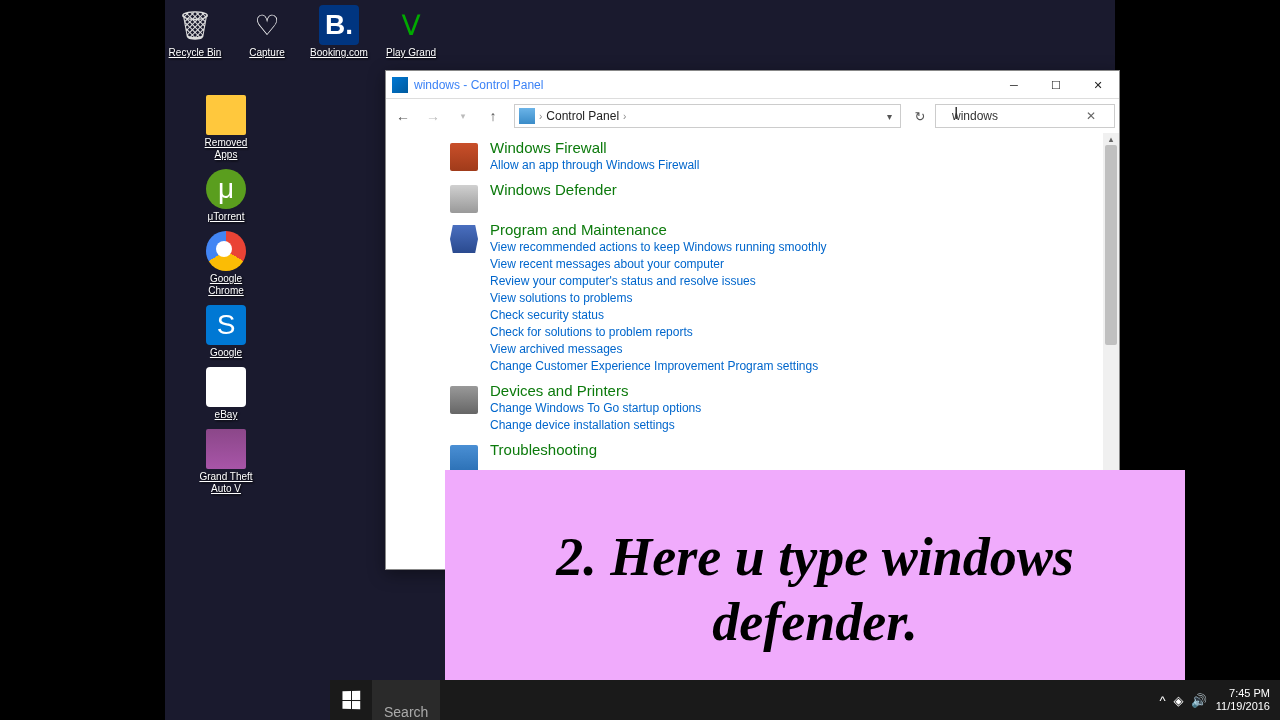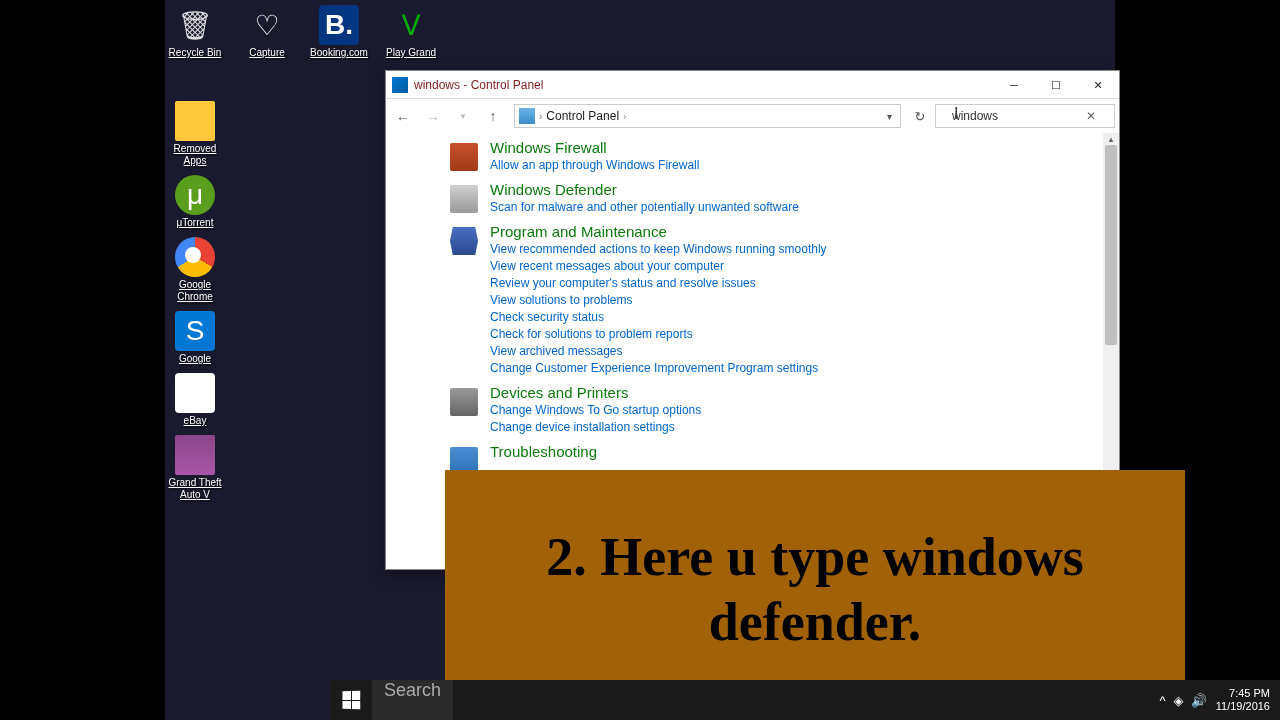--- a/index.html
+++ b/index.html
@@ -18,21 +18,21 @@
 .ico-utorrent { background: #5a9e1e; border-radius: 50%; width: 36px; height: 36px; color: #fff; font-size: 20px; }
 .ico-chrome { background: conic-gradient(#ea4335 0 120deg, #fbbc05 120deg 240deg, #4285f4 240deg 360deg); border-radius: 50%; width: 36px; height: 36px; position: relative; }
 .ico-chrome::after { content: ''; position: absolute; width: 16px; height: 16px; background: #fff; border-radius: 50%; top: 10px; left: 10px; }
 .ico-skype { background: #0078d4; border-radius: 4px; width: 36px; height: 36px; color: #fff; }
 .ico-ebay { background: #fff; border-radius: 4px; width: 36px; height: 36px; color: #0078d4; }
 .ico-winrar { background: linear-gradient(#8b4789,#a855a8); width: 36px; height: 26px; border-radius: 2px; }
 
 .window { position: absolute; left: 220px; top: 70px; width: 735px; height: 500px; background: #fff; border: 1px solid #888; box-shadow: 0 4px 16px rgba(0,0,0,0.4); }
 .titlebar { height: 28px; background: #fff; border-bottom: 1px solid #ddd; display: flex; align-items: center; padding-left: 6px; }
 .titlebar .ticon { width: 16px; height: 16px; background: linear-gradient(135deg,#0078d4,#005a9e); margin-right: 6px; }
-.titlebar .ttitle { font-size: 12px; color: #7f1d1d; flex: 1; }
+.titlebar .ttitle { font-size: 12px; color: #3b82f6; flex: 1; }
 .titlebar .wbtns { display: flex; height: 100%; }
 .titlebar .wbtn { width: 42px; height: 28px; display: flex; align-items: center; justify-content: center; color: #222; font-size: 11px; cursor: pointer; }
 
 .navbar { height: 34px; display: flex; align-items: center; padding: 0 4px; gap: 4px; }
 .navbar .navbtn { width: 26px; height: 26px; display: flex; align-items: center; justify-content: center; color: #555; cursor: pointer; border-radius: 2px; font-size: 14px; }
 .navbar .navbtn.disabled { color: #bbb; }
 .navbar .addrbar { flex: 1; height: 24px; border: 1px solid #ccc; display: flex; align-items: center; padding: 0 4px; gap: 4px; margin: 0 4px; }
 .navbar .addrbar .addricon { width: 16px; height: 16px; background: linear-gradient(#6bb4e8,#3a8cc8); }
 .navbar .addrbar .crumb { font-size: 12px; color: #222; }
 .navbar .addrbar .sep { color: #888; font-size: 10px; }
@@ -56,30 +56,30 @@
 .ricon.generic { background: linear-gradient(#bbb,#888); }
 .result-group .rbody { display: flex; flex-direction: column; gap: 1px; }
 .result-group .rtitle { font-size: 15px; color: #0c7a0c; cursor: pointer; }
 .result-group .rlink { font-size: 12px; color: #0066cc; cursor: pointer; line-height: 16px; }
 .scrollbar { position: absolute; right: 0; top: 0; width: 16px; height: 100%; background: #f0f0f0; }
 .scrollbar .thumb { position: absolute; top: 12px; width: 12px; left: 2px; height: 200px; background: #c0c0c0; border-radius: 2px; }
 .scrollbar .arrow { width: 16px; height: 12px; color: #666; text-align: center; font-size: 9px; line-height: 12px; position: absolute; }
 .scrollbar .arrow.up { top: 0; }
 .scrollbar .arrow.down { bottom: 0; }
 
-.annotation { position: absolute; left: 280px; bottom: 10px; width: 740px; height: 240px; background: #a16207; padding: 20px 40px; display: flex; align-items: center; justify-content: center; text-align: center; }
+.annotation { position: absolute; left: 280px; bottom: 10px; width: 740px; height: 240px; background: #f0abfc; padding: 20px 40px; display: flex; align-items: center; justify-content: center; text-align: center; font-style: italic; }
 .annotation .text { font-family: 'Comic Sans MS', cursive; font-size: 54px; font-weight: bold; color: #000; line-height: 1.2; }
 
 .bg-text { position: absolute; right: 120px; top: 280px; color: #fff; font-size: 48px; font-family: Georgia, serif; line-height: 1.3; opacity: 0.9; }
 
 .taskbar { position: absolute; left: 165px; bottom: 0; width: 950px; height: 40px; background: #1a1a1a; display: flex; align-items: center; }
 .taskbar .start { width: 42px; height: 40px; display: flex; align-items: center; justify-content: center; cursor: pointer; }
 .winlogo { width: 18px; height: 18px; display: grid; grid-template-columns: 1fr 1fr; grid-template-rows: 1fr 1fr; gap: 1px; transform: perspective(40px) rotateY(-10deg); }
 .winlogo div { background: #fff; }
-.taskbar .search { height: 40px; background: #2a2a2a; display: flex; align-items: flex-start; padding: 0 12px; color: #aaa; font-size: 18px; gap: 10px; }
+.taskbar .search { height: 40px; background: #2a2a2a; display: flex; align-items: flex-end; padding: 0 12px; color: #aaa; font-size: 14px; gap: 10px; }
 .taskbar .tray { margin-left: auto; display: flex; align-items: center; gap: 8px; padding: 0 10px; color: #fff; font-size: 11px; height: 40px; }
 .taskbar .tray .clock { text-align: right; line-height: 13px; }
 .taskbar .tray .trayicon { color: #fff; font-size: 13px; }
 </style>
 </head>
 <body>
 
 <div class="desktop">
 
   <div class="bg-text">y
@@ -97,21 +97,21 @@
       </div>
       <div class="desk-icon">
         <div class="ico ico-booking">B.</div>
         <div class="label">Booking.com</div>
       </div>
       <div class="desk-icon">
         <div class="ico ico-gta">Ⅴ</div>
         <div class="label">Play Grand</div>
       </div>
     </div>
-  <div class="desktop-icons" id="icons-col" style="top:101px;">
+  <div class="desktop-icons" id="icons-col" style="top:95px;margin-left:31px;">
       <div class="desk-icon">
         <div class="ico ico-folder"></div>
         <div class="label">Removed Apps</div>
       </div>
       <div class="desk-icon">
         <div class="ico ico-utorrent">μ</div>
         <div class="label">μTorrent</div>
       </div>
       <div class="desk-icon">
         <div class="ico ico-chrome"></div>
@@ -167,21 +167,20 @@
             <div class="ricon firewall"></div>
             <div class="rbody">
               <div class="rtitle">Windows Firewall</div>
               <div class="rlink">Allow an app through Windows Firewall</div>
             </div>
           </div>
           <div class="result-group">
             <div class="ricon defender"></div>
             <div class="rbody">
               <div class="rtitle">Windows Defender</div>
-              <div class="rlink">Scan for malware and other potentially unwanted software</div>
             </div>
           </div>
           <div class="result-group">
             <div class="ricon security"></div>
             <div class="rbody">
               <div class="rtitle">Program and Maintenance</div>
               <div class="rlink">View recommended actions to keep Windows running smoothly</div>
               <div class="rlink">View recent messages about your computer</div>
               <div class="rlink">Review your computer's status and resolve issues</div>
               <div class="rlink">View solutions to problems</div>

